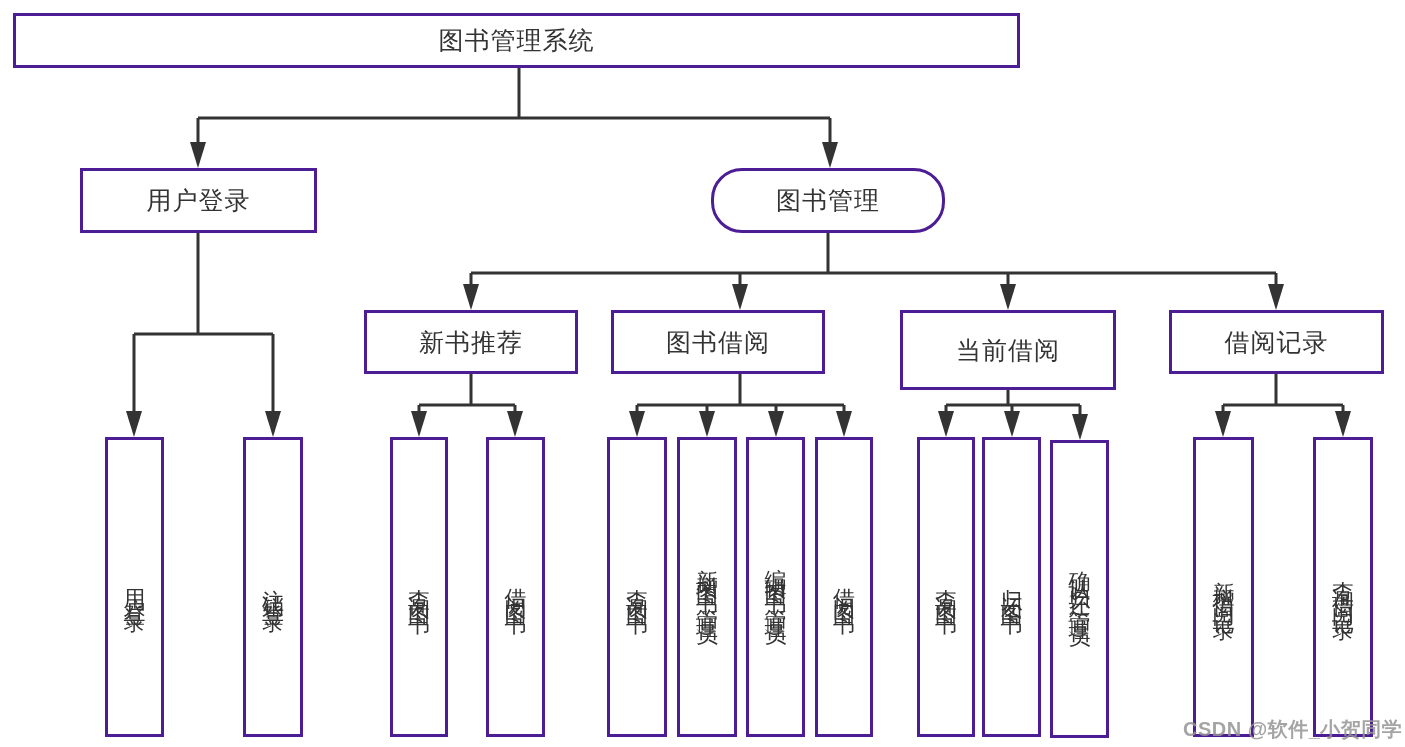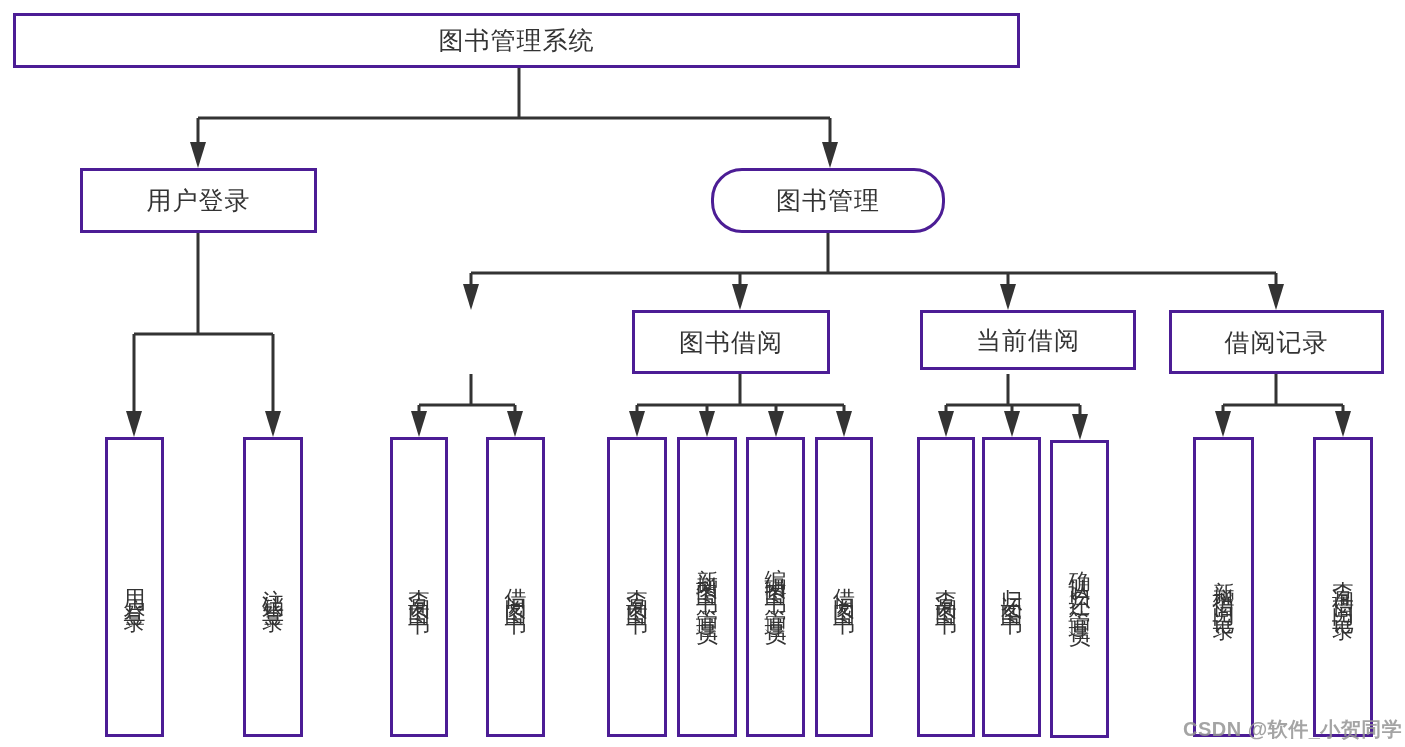--- a/index.html
+++ b/index.html
@@ -96,22 +96,23 @@
     <path d="M1276 374 V405 M1223 405 H1343 M1223 405 V413 M1343 405 V413"></path>
     <polygon fill="#333333" stroke="none" points="1215,411 1231,411 1223,437"></polygon>
     <polygon fill="#333333" stroke="none" points="1335,411 1351,411 1343,437"></polygon>
   </svg>
 
   <div class="node h-node" style="left:13px; top:13px; width:1007px; height:55px;">图书管理系统</div>
 
   <div class="node h-node" style="left:80px; top:168px; width:237px; height:65px;">用户登录</div>
   <div class="node h-node" style="left:711px; top:168px; width:234px; height:65px;border-radius:31px;">图书管理</div>
 
-  <div class="node h-node" style="left:632px; top:310px; width:198px; height:64px;">图书借阅</div>
-  <div class="node h-node" style="left:900px; top:310px; width:216px; height:60px;margin-left:20px;">当前借阅</div>
+  <div class="node h-node" style="left:364px; top:310px; width:214px; height:64px;">新书推荐</div>
+  <div class="node h-node" style="left:611px; top:310px; width:214px; height:64px;">图书借阅</div>
+  <div class="node h-node" style="left:900px; top:310px; width:216px; height:80px;">当前借阅</div>
   <div class="node h-node" style="left:1169px; top:310px; width:215px; height:64px;">借阅记录</div>
 
   <div class="node v-node" style="left:105px; top:437px; width:59px; height:300px;">用户登录</div>
   <div class="node v-node" style="left:243px; top:437px; width:60px; height:300px;">注销登录</div>
 
   <div class="node v-node" style="left:390px; top:437px; width:58px; height:300px;">查询图书</div>
   <div class="node v-node" style="left:486px; top:437px; width:59px; height:300px;">借阅图书</div>
 
   <div class="node v-node" style="left:607px; top:437px; width:60px; height:300px;">查询图书</div>
   <div class="node v-node" style="left:677px; top:437px; width:60px; height:300px;">新增图书（管理员）</div>

